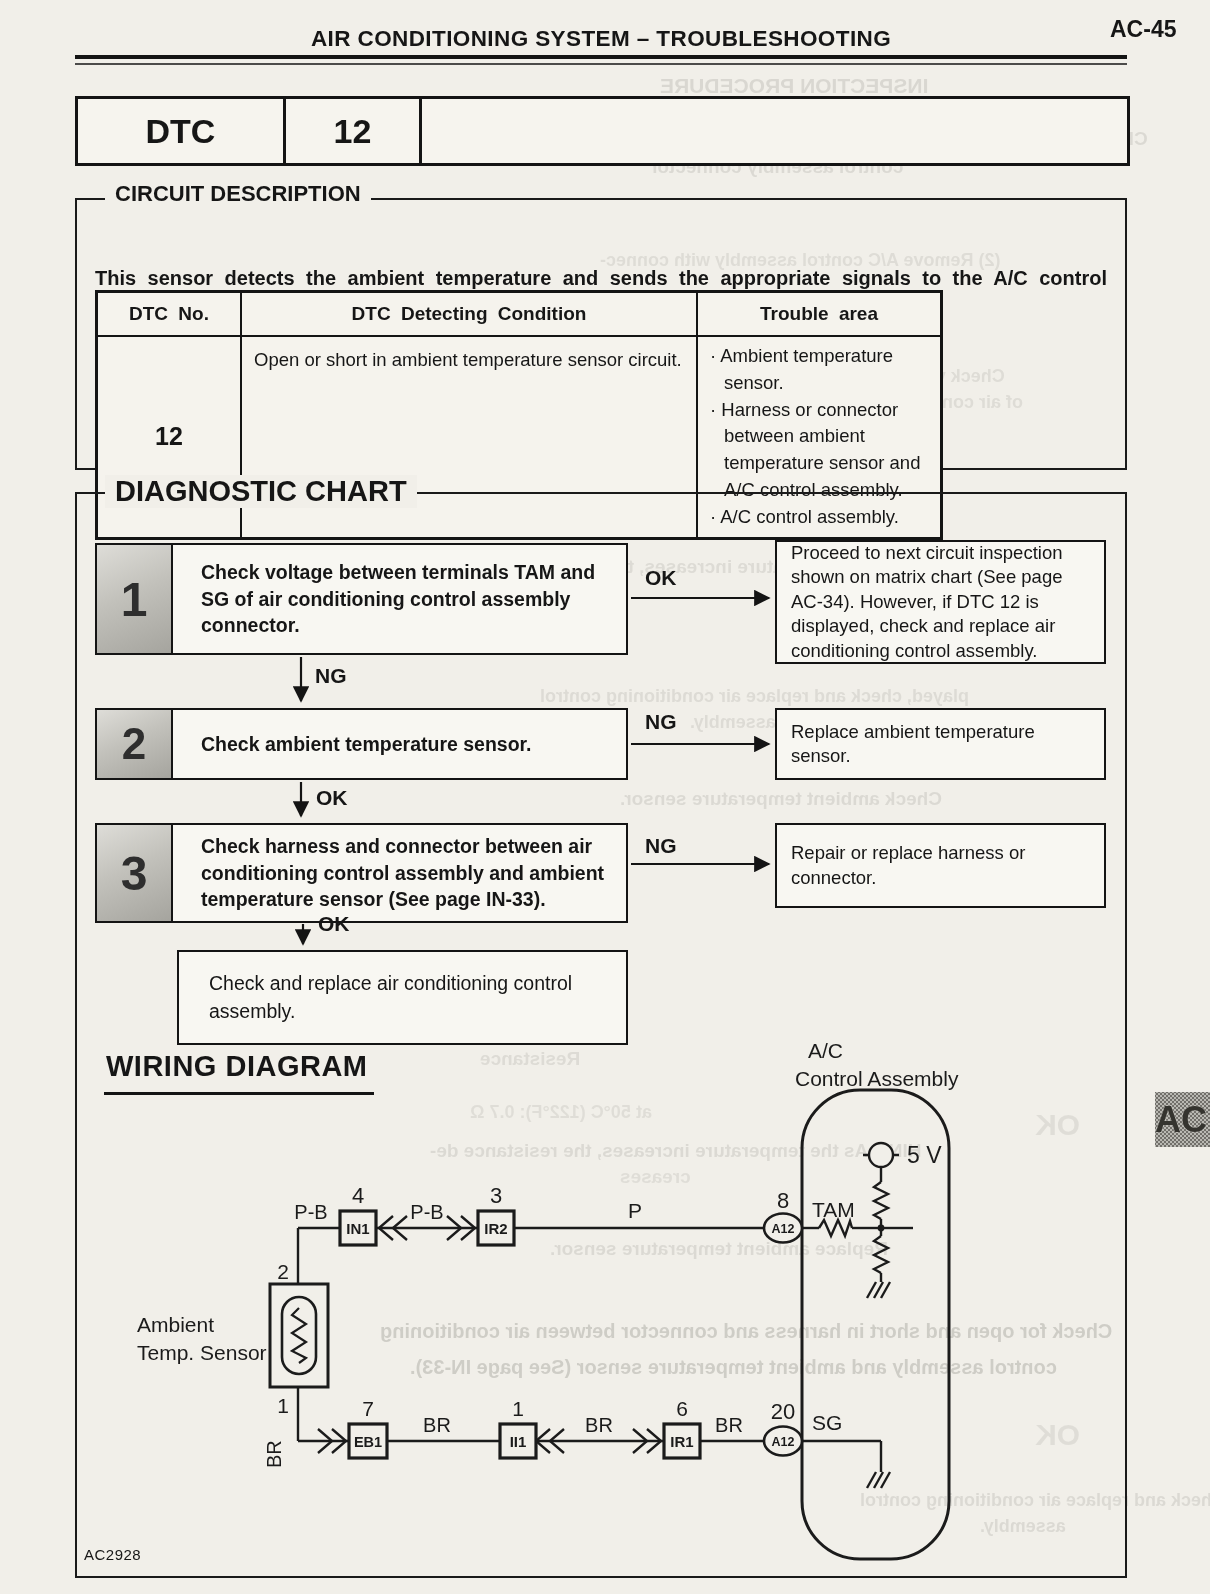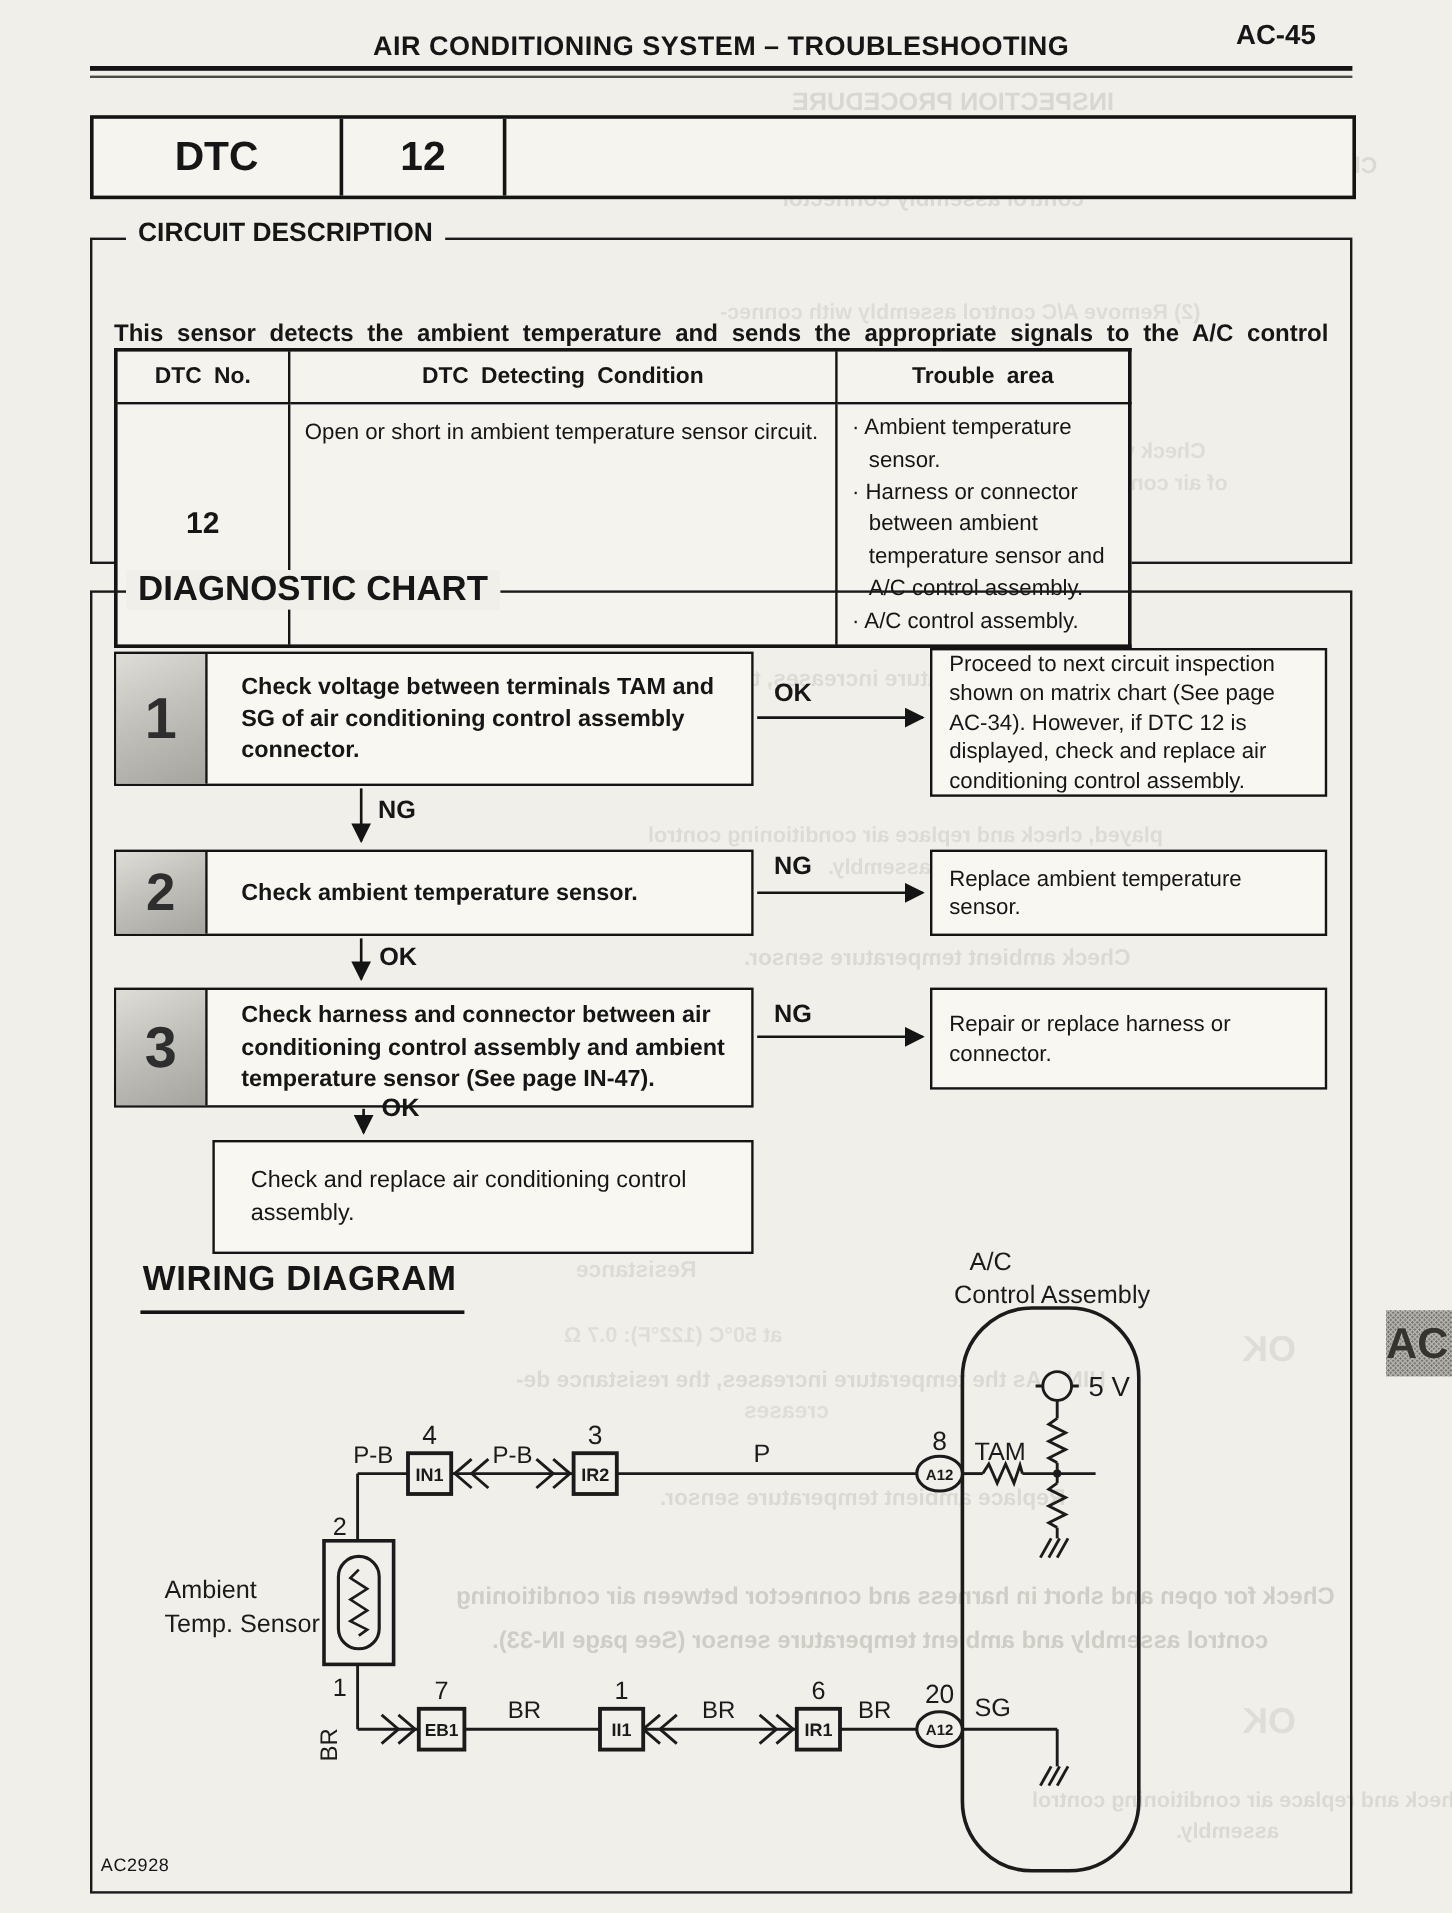--- a/index.html
+++ b/index.html
@@ -2,21 +2,21 @@
 <html><head>
 <meta charset="utf-8">
 <style>
   html,body{margin:0;padding:0;}
   body{width:1210px;height:1594px;position:relative;background:#f1efe9;
        font-family:"Liberation Sans", sans-serif;color:#161616;overflow:hidden;}
   .abs{position:absolute;}
   
   .hdr-title{left:75px;top:26px;width:1052px;text-align:center;font-size:22.5px;
              font-weight:bold;letter-spacing:.4px;}
-  .page-num{left:1030px;top:16px;font-size:23px;font-weight:bold;}
+  .page-num{left:1110px;top:16px;font-size:23px;font-weight:bold;}
   .rule1{left:75px;top:55px;width:1052px;height:4px;background:#141414;}
   .rule2{left:75px;top:63px;width:1052px;height:1.5px;background:#141414;opacity:.75;}
   
   .banner{left:75px;top:96px;width:1055px;height:70px;display:flex;
           border:3px solid #141414;background:#f6f4ee;box-sizing:border-box;}
   .banner .c1{width:205px;border-right:3px solid #141414;display:flex;align-items:center;justify-content:center;
               font-size:34px;font-weight:bold;}
   .banner .c2{width:133px;border-right:3px solid #141414;display:flex;align-items:center;justify-content:center;
               font-size:34px;font-weight:bold;}
   .banner .c3{flex:1;display:flex;align-items:center;padding-left:16px;font-size:31px;font-weight:bold;letter-spacing:.2px;}
@@ -46,21 +46,21 @@
          background:linear-gradient(155deg,#deddd8 0%,#c2c1bb 45%,#a5a49e 100%);
          font-size:48px;font-weight:bold;color:#2e2e2e;}
   .steptxt{flex:1;display:flex;align-items:center;padding:4px 8px 4px 28px;
            font-size:19.5px;font-weight:bold;line-height:1.38;}
   .resultbox{border:2.5px solid #141414;background:#f8f7f2;box-sizing:border-box;
              display:flex;align-items:center;padding:6px 14px;font-size:18.5px;line-height:1.32;}
   .flowlbl{font-size:21px;font-weight:600;}
   .finalbox{border:2.5px solid #141414;background:#f8f7f2;box-sizing:border-box;display:flex;
             align-items:center;padding-left:30px;font-size:19.5px;font-weight:normal;line-height:1.4;}
   
-  .wirehead{left:117px;top:1050px;font-size:29px;font-weight:bold;letter-spacing:.5px;
+  .wirehead{left:104px;top:1050px;font-size:29px;font-weight:bold;letter-spacing:.5px;
             border-bottom:3.5px solid #141414;padding:0 6px 9px 2px;}
   .figcode{left:84px;top:1546px;font-size:15px;letter-spacing:.5px;}
   
   .actab{left:1155px;top:1092px;width:55px;height:55px;display:flex;align-items:center;justify-content:flex-start;
          background-color:#b9b8b2;
          background-image:radial-gradient(circle,#716f6a 28%,transparent 34%),
                           radial-gradient(circle,#716f6a 28%,transparent 34%);
          background-size:4px 4px;background-position:0 0,2px 2px;
          font-size:36px;font-weight:bold;color:#35342f;text-shadow:0 0 2px #cfcec8;}
   
@@ -160,21 +160,21 @@
 <div class="abs stepbox" style="left:95px;top:708px;width:533px;height:72px">
   <div class="badge" style="font-size:44px">2</div>
   <div class="steptxt">Check ambient temperature sensor.</div>
 </div>
 <div class="abs resultbox" style="left:775px;top:708px;width:331px;height:72px">Replace ambient temperature sensor.</div>
 <div class="abs flowlbl" style="left:645px;top:710px">NG</div>
 <div class="abs flowlbl" style="left:316px;top:786px">OK</div>
 
 <div class="abs stepbox" style="left:95px;top:823px;width:533px;height:100px">
   <div class="badge">3</div>
-  <div class="steptxt">Check harness and connector between air conditioning control assembly and ambient temperature sensor (See page IN-47).</div>
+  <div class="steptxt">Check harness and connector between air conditioning control assembly and ambient temperature sensor (See page IN-33).</div>
 </div>
 <div class="abs resultbox" style="left:775px;top:823px;width:331px;height:85px">Repair or replace harness or connector.</div>
 <div class="abs flowlbl" style="left:645px;top:834px">NG</div>
 <div class="abs flowlbl" style="left:318px;top:912px">OK</div>
 
 <div class="abs finalbox" style="left:177px;top:950px;width:451px;height:95px">Check and replace air conditioning control assembly.</div>
 
 <div class="abs wirehead">WIRING DIAGRAM</div>
 
 <svg class="abs" style="left:75px;top:1020px;pointer-events:none" width="1060" height="565" viewBox="0 0 1060 565">

